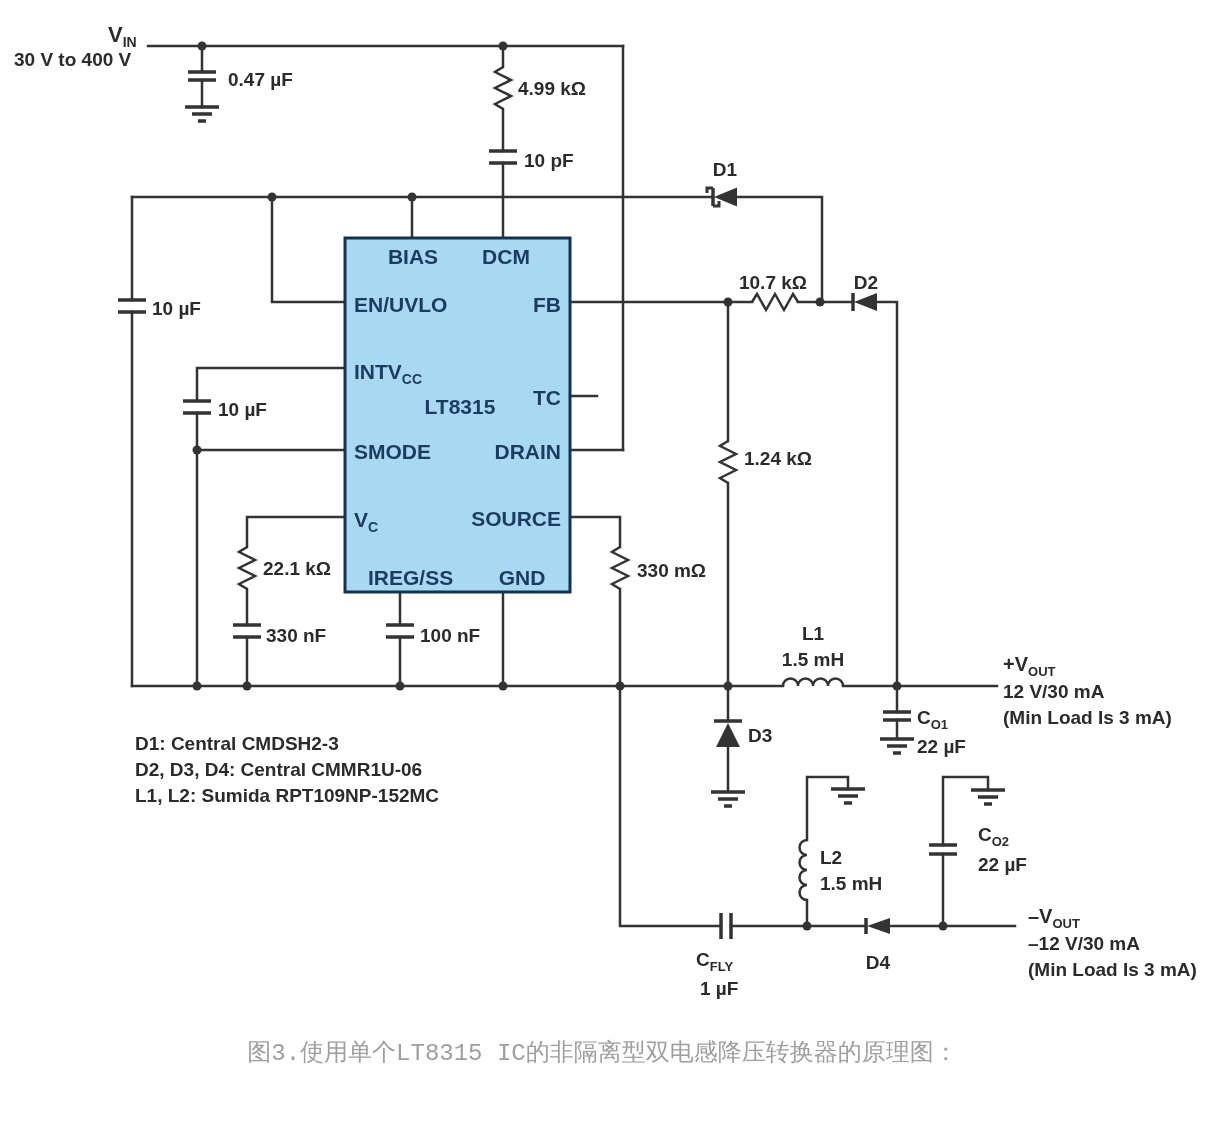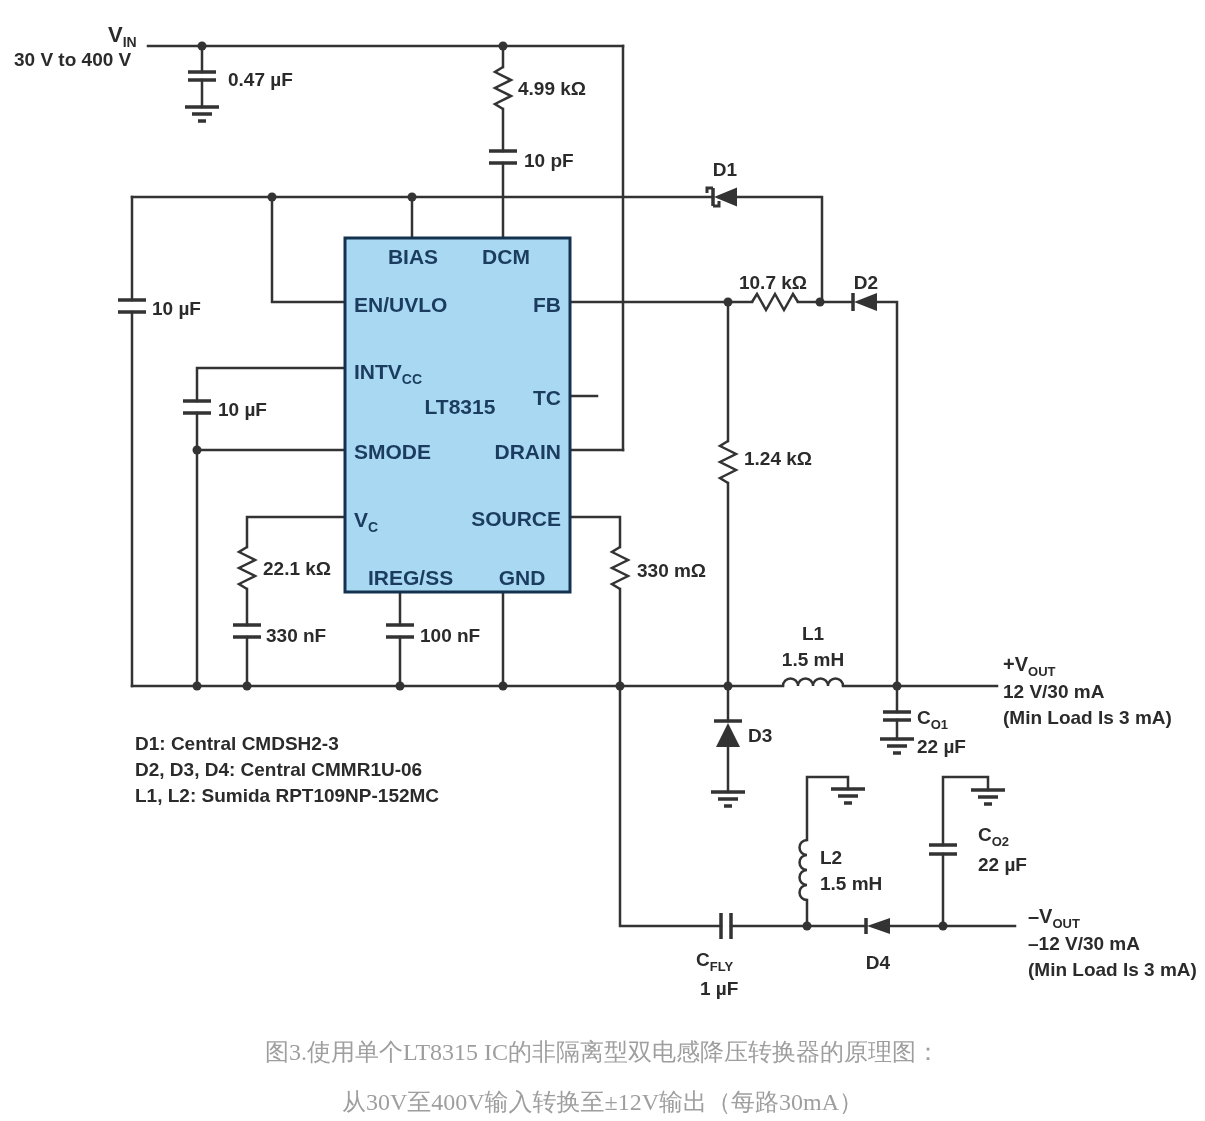--- a/index.html
+++ b/index.html
@@ -9,21 +9,21 @@
   svg .wire{stroke:#333333;stroke-width:2.5;fill:none;stroke-linecap:square;}
   svg .thick{stroke:#333333;stroke-width:3.5;fill:none;stroke-linecap:butt;}
   svg .comp{stroke:#333333;stroke-width:2.5;fill:none;stroke-linejoin:miter;}
   svg .fill{fill:#333333;stroke:none;}
   svg .lbl{font-family:"Liberation Sans",sans-serif;font-weight:bold;font-size:19px;fill:#2b2b2b;}
   svg .lblsub{font-size:13px;}
   svg .pin{font-family:"Liberation Sans",sans-serif;font-weight:bold;font-size:21px;fill:#1b3c5e;}
   svg .pinsub{font-size:14px;}
   svg .vin{font-size:22px;}
   .caption{position:absolute;left:0;width:1205px;text-align:center;margin:0;
-           font-family:Liberation Serif, serif;font-size:24px;color:#9e9e9e;}
+           font-family:Liberation Mono, monospace;font-size:24px;color:#9e9e9e;}
   #cap1{top:1036px;}
   #cap2{top:1086px;}
 </style>
 </head>
 <body>
 
 <div id="stage">
 <svg width="1205" height="1010" viewBox="0 0 1205 1010">
 
   <g>
@@ -217,14 +217,13 @@
   </g>
 
   <g>
     <text class="lbl" x="135" y="750">D1: Central CMDSH2-3</text>
     <text class="lbl" x="135" y="776">D2, D3, D4: Central CMMR1U-06</text>
     <text class="lbl" x="135" y="802">L1, L2: Sumida RPT109NP-152MC</text>
   </g>
 </svg>
 
 <p id="cap1" class="caption">图3.使用单个LT8315 IC的非隔离型双电感降压转换器的原理图：</p>
-<p id="cap2" class="caption">从30V至400V输入转换至±12V输出（每路30mA）</p>
 </div>
 
 </body></html>

